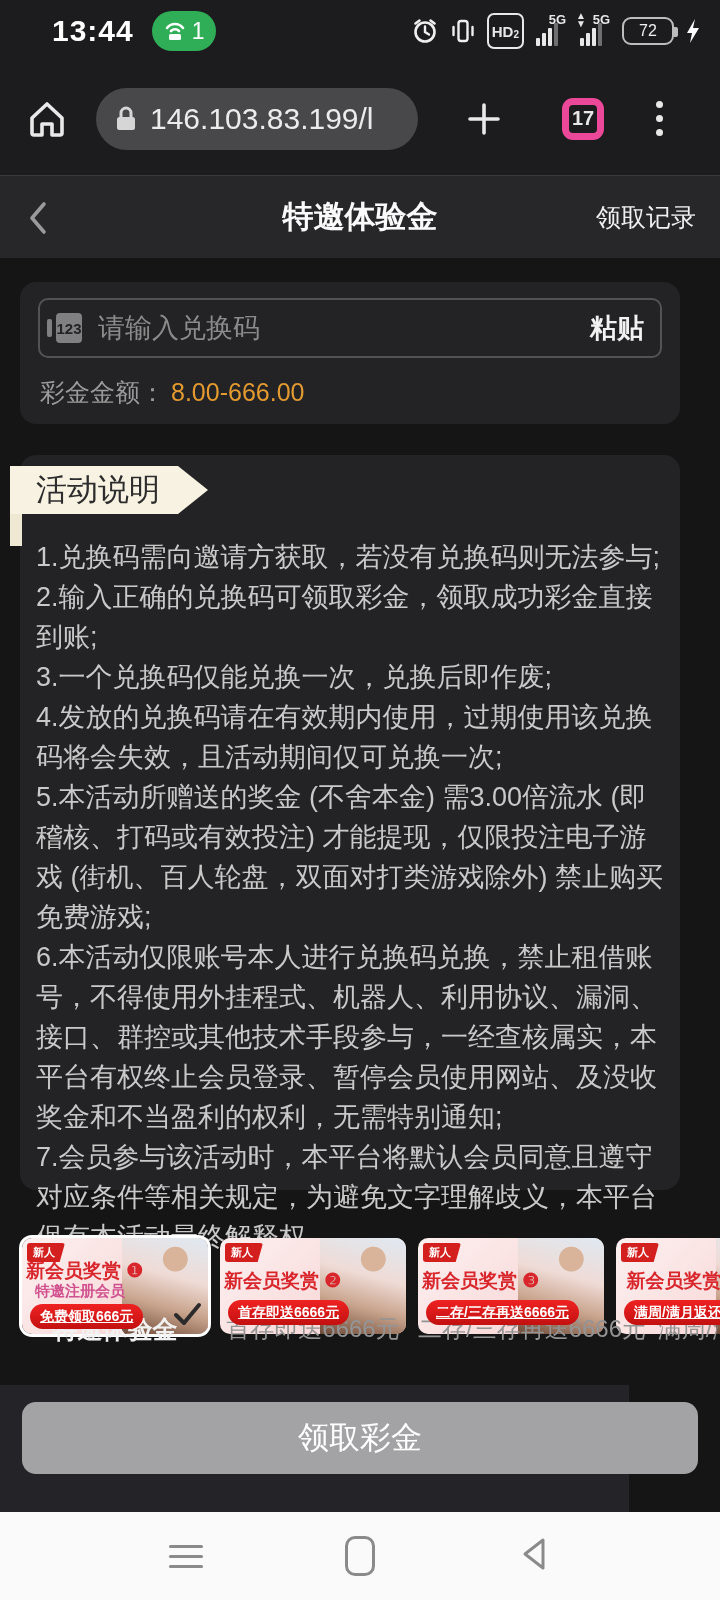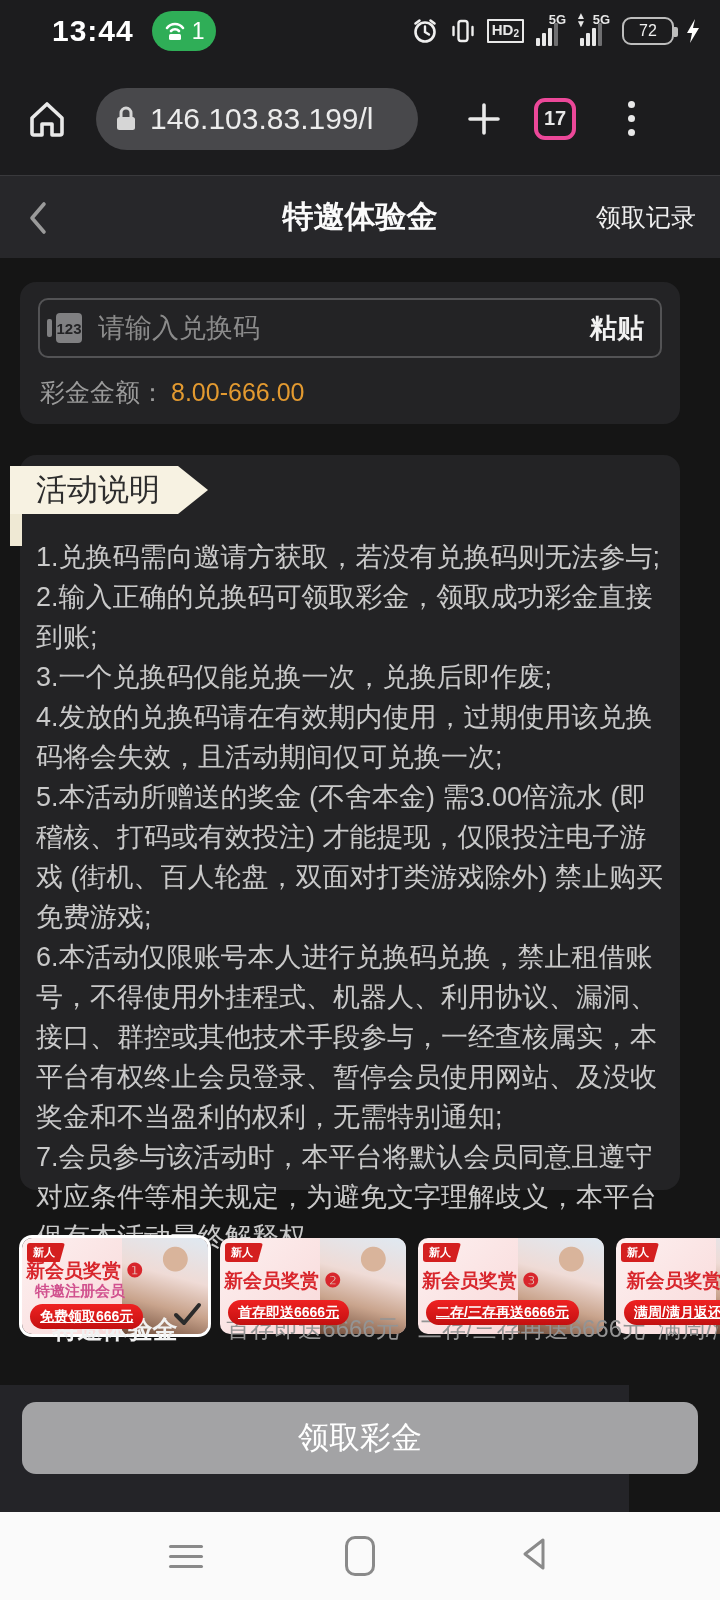--- a/index.html
+++ b/index.html
@@ -16,22 +16,22 @@
   }
   .time { font-size:30px; font-weight:700; color:#fff; letter-spacing:1px; }
   .hotspot-pill {
     margin-left:18px; width:64px; height:40px; border-radius:20px;
     background:#2fae57; display:flex; align-items:center; justify-content:center; gap:5px;
   }
   .hotspot-pill .cnt { font-size:23px; color:#fff; }
   .sb-right { margin-left:auto; display:flex; align-items:center; gap:10px; }
   .sb-ico { display:flex; align-items:center; justify-content:center; color:#efefef; }
   .hd-chip {
-    border:2px solid #e8e8e8; border-radius:1px; padding:0 3px; height:24px;
-    display:flex; font-weight:700; font-size:15px; color:#e8e8e8;
+    border:2px solid #e8e8e8; border-radius:7px; padding:0 3px; height:36px;
+    display:flex; align-items:center; font-weight:700; font-size:15px; color:#e8e8e8;
   }
   .hd-chip .sub { font-size:10px; margin-top:7px; }
   .sig { position:relative; width:34px; height:34px; }
   .sig .g { position:absolute; top:-2px; right:2px; font-size:13px; font-weight:700; color:#e8e8e8; }
   .sig .arr { position:absolute; top:-2px; left:-2px; font-size:10px; color:#e8e8e8; line-height:8px; }
   .sig .bars { position:absolute; bottom:2px; left:2px; display:flex; align-items:flex-end; gap:2px; }
   .sig .bars i { display:block; width:4px; background:#e8e8e8; border-radius:1px; }
   .sig .bars i.dim { background:#6f6f71; }
   .battery {
     position:relative; width:52px; height:28px; border:2px solid #bdbdbd; border-radius:9px;
@@ -43,21 +43,21 @@
     position:absolute; top:62px; left:0; width:720px; height:113px;
     background:#1c1c1e; display:flex; align-items:center; padding:0 24px;
   }
   .url-pill {
     margin-left:26px; width:322px; height:62px; border-radius:31px; background:#48484b;
     display:flex; align-items:center; padding:0 18px; overflow:hidden;
   }
   .url-text { margin-left:12px; font-size:30px; color:#ececec; white-space:nowrap; }
   .plus-btn { margin-left:44px; }
   .tab-btn {
-    margin-left:28px; width:42px; height:42px; border:4px solid #ec4899; border-radius:11px;
+    margin-left:56px; width:42px; height:42px; border:7px solid #ec4899; border-radius:11px;
     display:flex; align-items:center; justify-content:center; font-size:20px; font-weight:700; color:#e8e8e8;
   }
   .kebab { margin-left:52px; display:flex; flex-direction:column; gap:7px; }
   .kebab i { width:7px; height:7px; border-radius:50%; background:#e8e8e8; }
   
   .page-header {
     position:absolute; top:175px; left:0; width:720px; height:83px;
     background:#27272a; border-top:1px solid #39393c;
     display:flex; align-items:center;
   }

